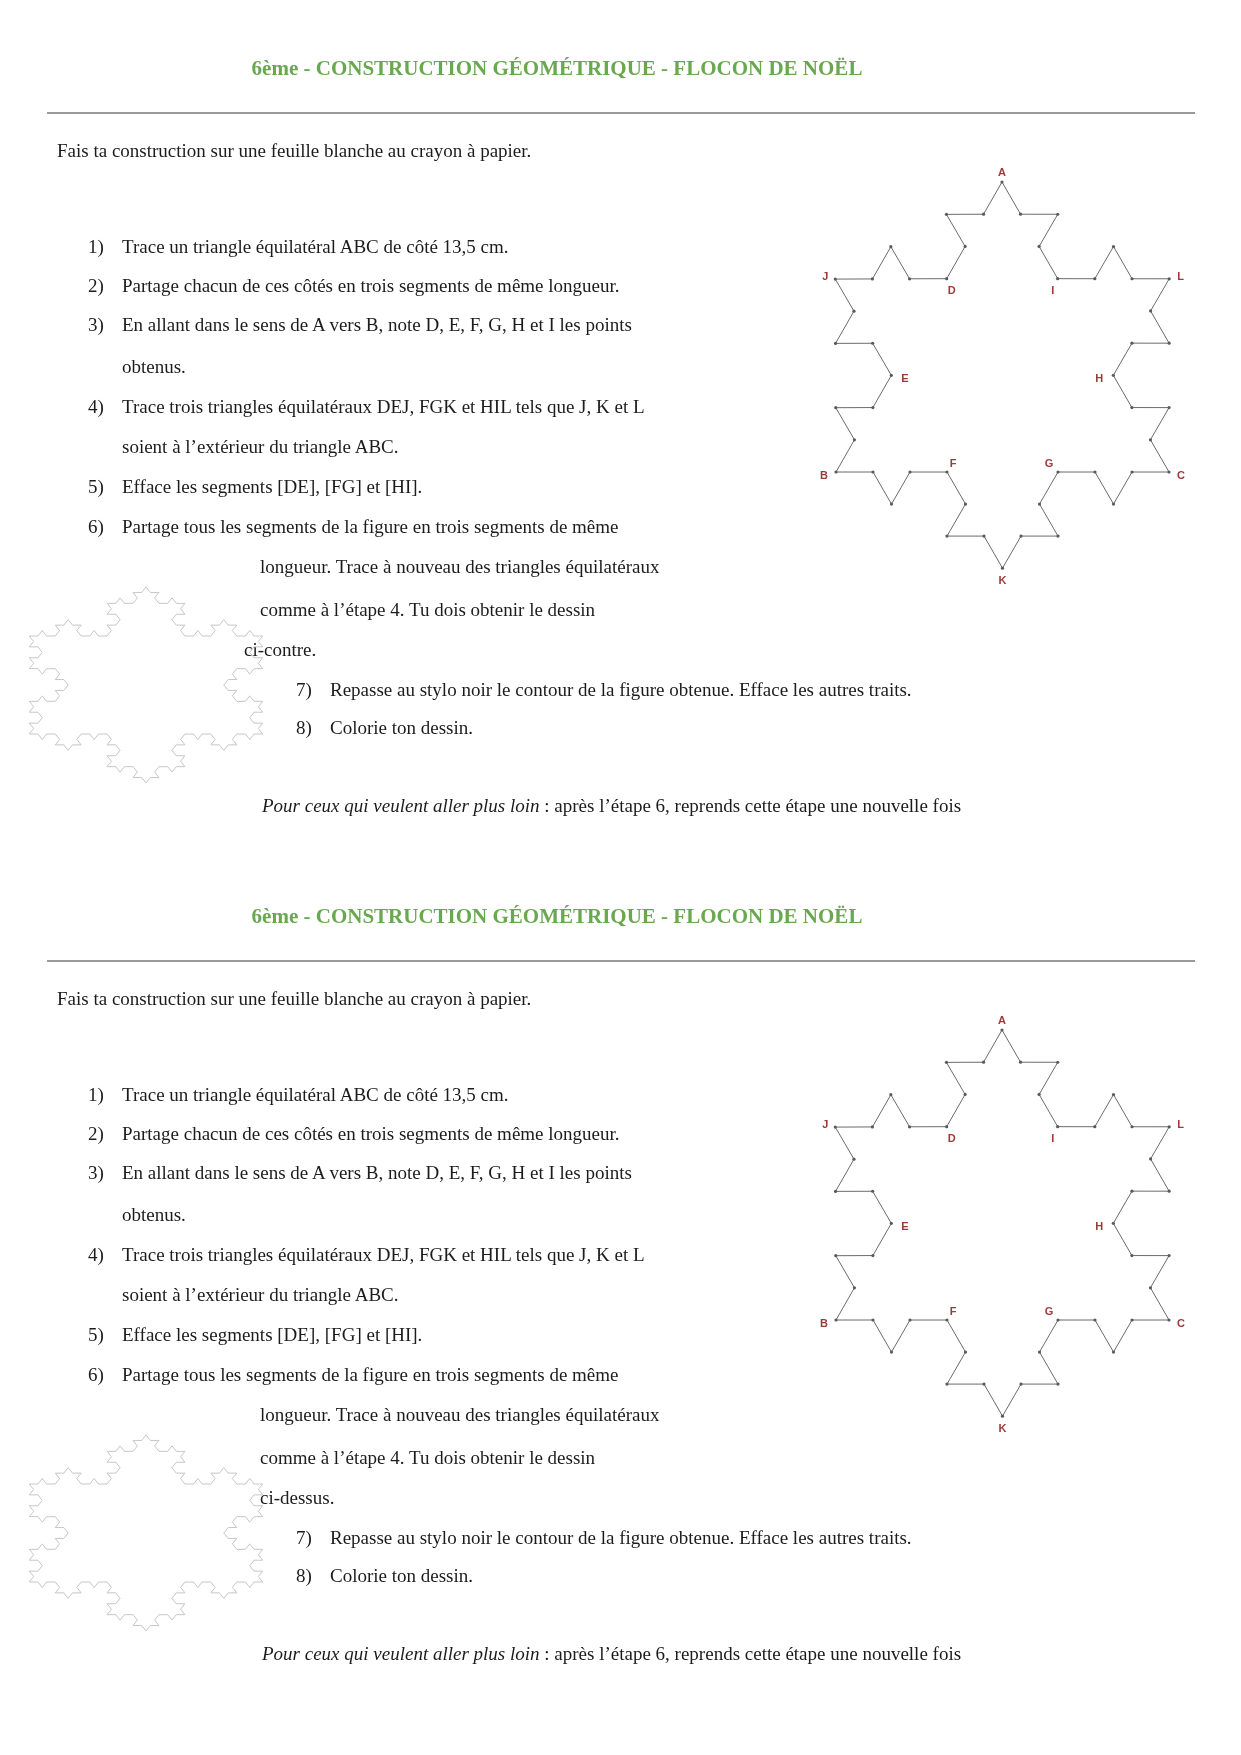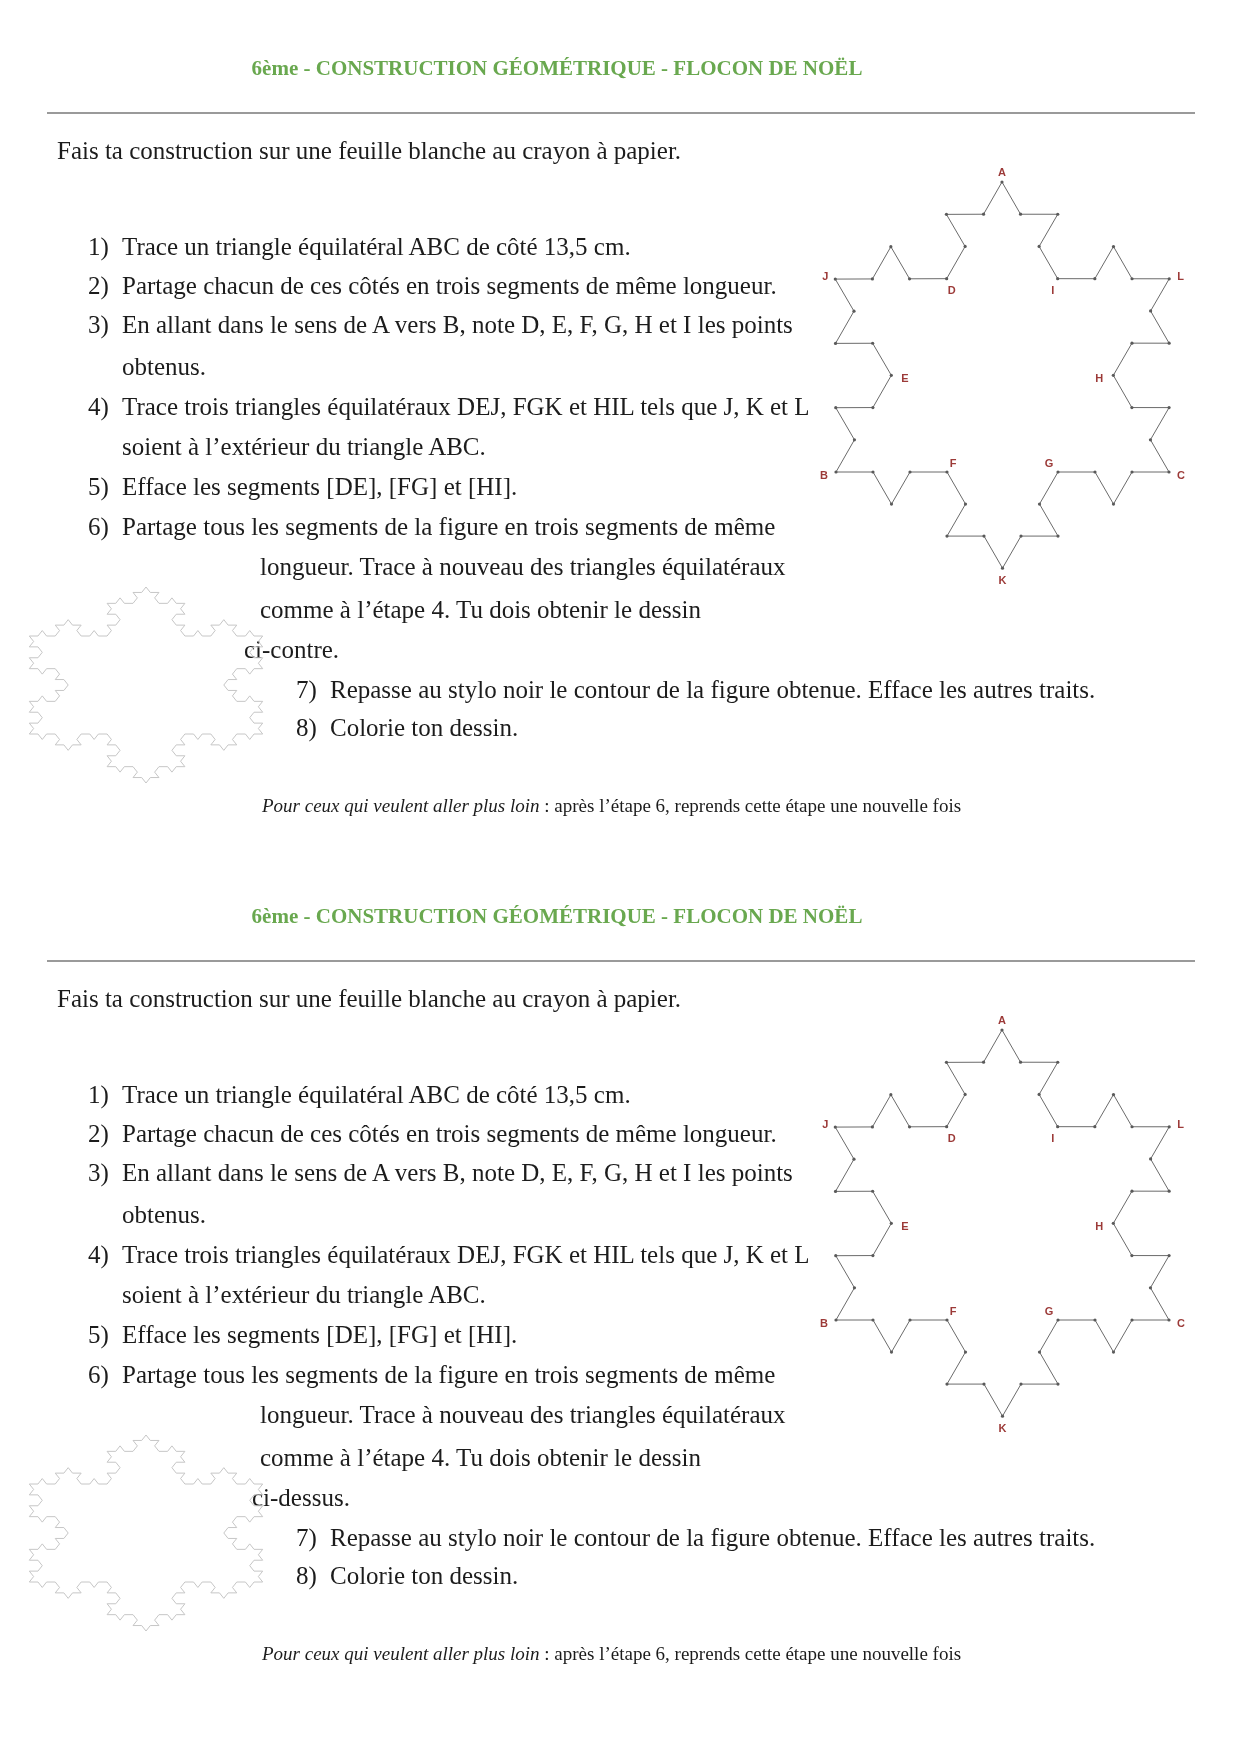--- a/index.html
+++ b/index.html
@@ -2,21 +2,21 @@
 <html style="--green: #69a84f; --ink: #1c1c1c; --rule: #9a9a9a;"><head>
 <meta charset="utf-8">
 <style>
   html,body{margin:0;padding:0;background:#fff;}
   .page{position:relative;width:1241px;height:1755px;background:#fff;overflow:hidden;
         font-family:"Liberation Serif",serif;color:var(--ink,#1c1c1c);margin-top:10px;}
   .sheet{position:absolute;left:0;width:1241px;height:848px;}
   .title{position:absolute;left:0;top:46px;width:1114px;margin:0;text-align:center;
          font-size:21px;font-weight:bold;color:var(--green,#69a84f);}
   .rule{position:absolute;left:47px;top:102px;width:1148px;height:2px;background:var(--rule,#9a9a9a);}
-  .ln{position:absolute;font-size:25px;line-height:26px;white-space:nowrap;}
+  .ln{position:absolute;font-size:19px;line-height:26px;white-space:nowrap;}
   .footnote{position:absolute;left:262px;top:785px;font-size:19px;white-space:nowrap;}
   .footnote .it{font-style:italic;}
   svg.big-flake{position:absolute;left:760px;top:130px;}
   svg.small-flake{position:absolute;left:18px;top:565px;}
 </style>
 </head>
 <body>
 
 <div class="page">
 
@@ -145,21 +145,21 @@
     <div class="ln" style="left:122px;top:384px">Trace trois triangles équilatéraux DEJ, FGK et HIL tels que J, K et L</div>
     <div class="ln" style="left:122px;top:424px">soient à l’extérieur du triangle ABC.</div>
 
     <div class="ln" style="left:88px;top:464px">5)</div>
     <div class="ln" style="left:122px;top:464px">Efface les segments [DE], [FG] et [HI].</div>
 
     <div class="ln" style="left:88px;top:504px">6)</div>
     <div class="ln" style="left:122px;top:504px">Partage tous les segments de la figure en trois segments de même</div>
     <div class="ln" style="left:260px;top:544px">longueur. Trace à nouveau des triangles équilatéraux</div>
     <div class="ln" style="left:260px;top:587px">comme à l’étape 4. Tu dois obtenir le dessin</div>
-    <div class="ln" style="left:252px;top:627px">ci-dessus.</div>
+    <div class="ln" style="left:260px;top:627px">ci-dessus.</div>
 
     <div class="ln" style="left:296px;top:667px">7)</div>
     <div class="ln" style="left:330px;top:667px">Repasse au stylo noir le contour de la figure obtenue. Efface les autres traits.</div>
 
     <div class="ln" style="left:296px;top:705px">8)</div>
     <div class="ln" style="left:330px;top:705px">Colorie ton dessin.</div>
 
     <div class="footnote"><span class="it">Pour ceux qui veulent aller plus loin</span><span> : après l’étape 6, reprends cette étape une nouvelle fois</span></div>
 
     <svg class="big-flake" width="440" height="460" viewBox="0 0 440 460">

